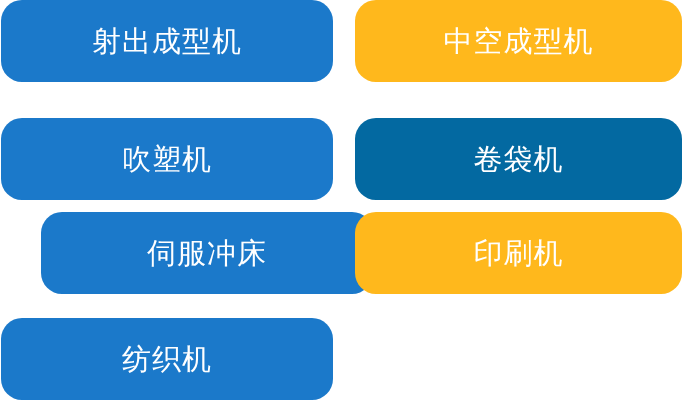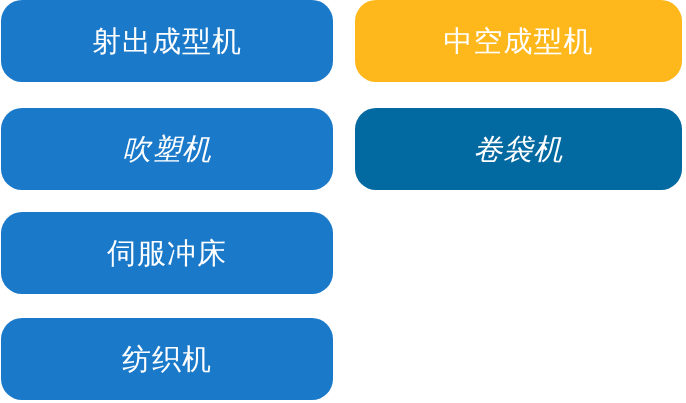--- a/index.html
+++ b/index.html
@@ -58,46 +58,49 @@
     color: #ffffff;
     font-size: 29px;
     line-height: 1;
     letter-spacing: 1px;
     font-weight: 400;
     white-space: nowrap;
     text-align: center;
     font-family: "DejaVu Sans", "Liberation Sans", sans-serif;
   }
   .row-0 { top: 0px; }
-  .row-1 { top: 108px; font-style: italic; }
+  .row-1 { top: 118px; }
   .row-2 { top: 212px; }
   .row-3 { top: 318px; }
 </style>
 </head>
 <body>
 
 <div class="board" style="background-color: rgb(255, 255, 255);">
 
   <div class="column column-left">
     <button class="btn btn-blue row-0" style="background-color: rgb(27, 121, 202);">
       <span class="btn-label" style="color: rgb(255, 255, 255);">射出成型机</span>
     </button>
     <button class="btn btn-blue row-1" style="background-color: rgb(27, 121, 202);">
       <span class="btn-label" style="color: rgb(255, 255, 255);">吹塑机</span>
     </button>
-    <button class="btn btn-blue row-2" style="background-color: rgb(27, 121, 202);">
+    <button class="btn btn-blue row-2" style="background-color: rgb(27, 121, 202); margin-left: 40px;">
       <span class="btn-label" style="color: rgb(255, 255, 255);">伺服冲床</span>
     </button>
     <button class="btn btn-blue row-3" style="background-color: rgb(27, 121, 202);">
       <span class="btn-label" style="color: rgb(255, 255, 255);">纺织机</span>
     </button>
   </div>
 
   <div class="column column-right">
     <button class="btn btn-yellow row-0" style="background-color: rgb(255, 184, 28);">
       <span class="btn-label" style="color: rgb(255, 255, 255);">中空成型机</span>
     </button>
     <button class="btn btn-yellow row-1" style="background-color: #0369a1;">
       <span class="btn-label" style="color: rgb(255, 255, 255);">卷袋机</span>
     </button>
+    <button class="btn btn-yellow row-2" style="background-color: rgb(255, 184, 28);">
+      <span class="btn-label" style="color: rgb(255, 255, 255);">印刷机</span>
+    </button>
   </div>
 
 </div>
 
 </body></html>

